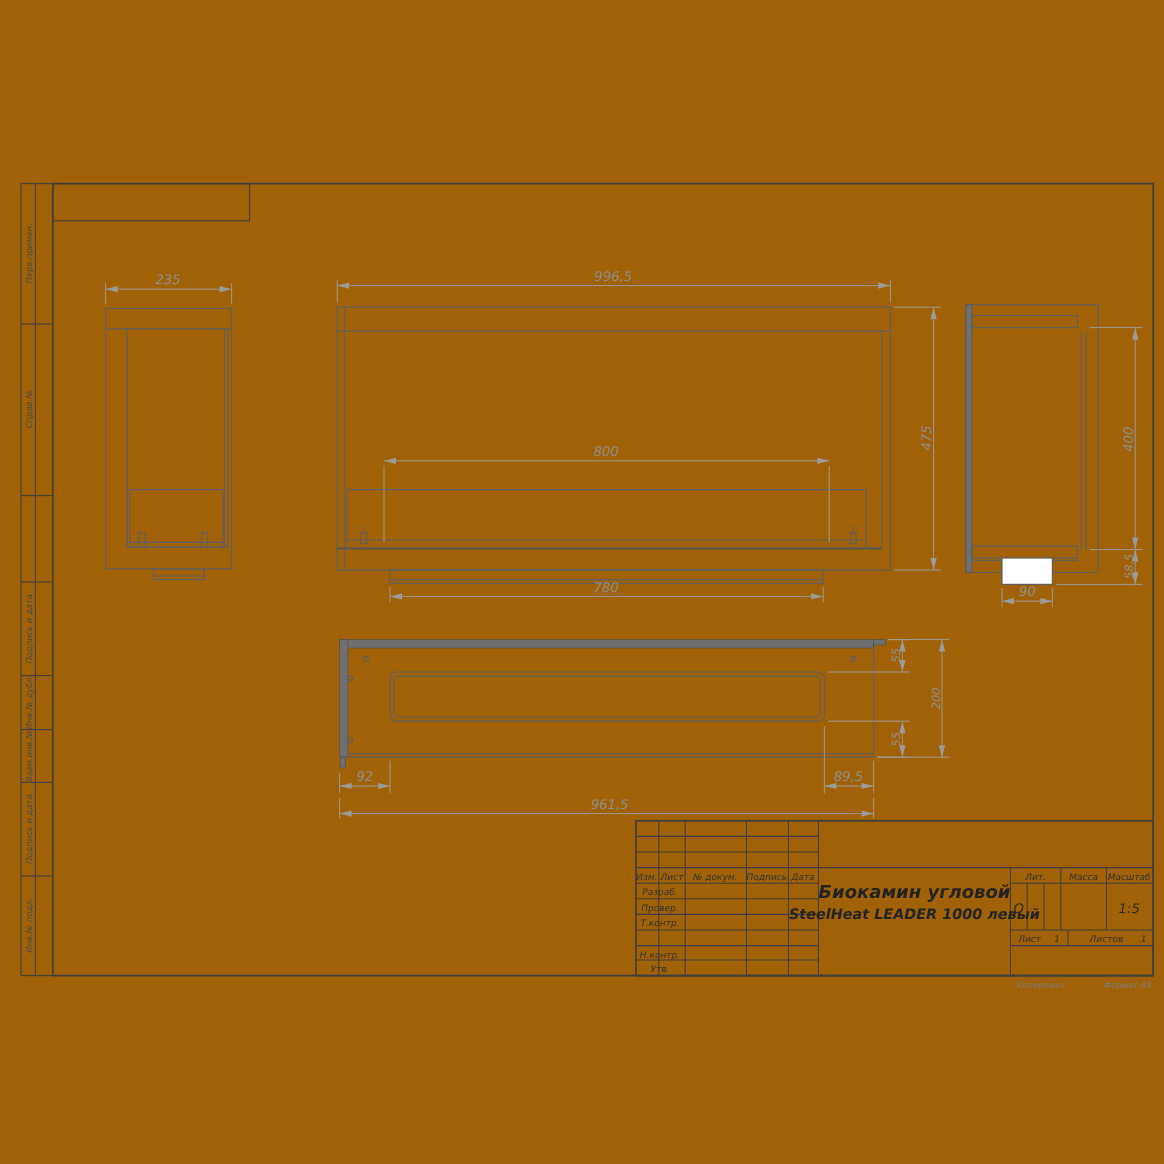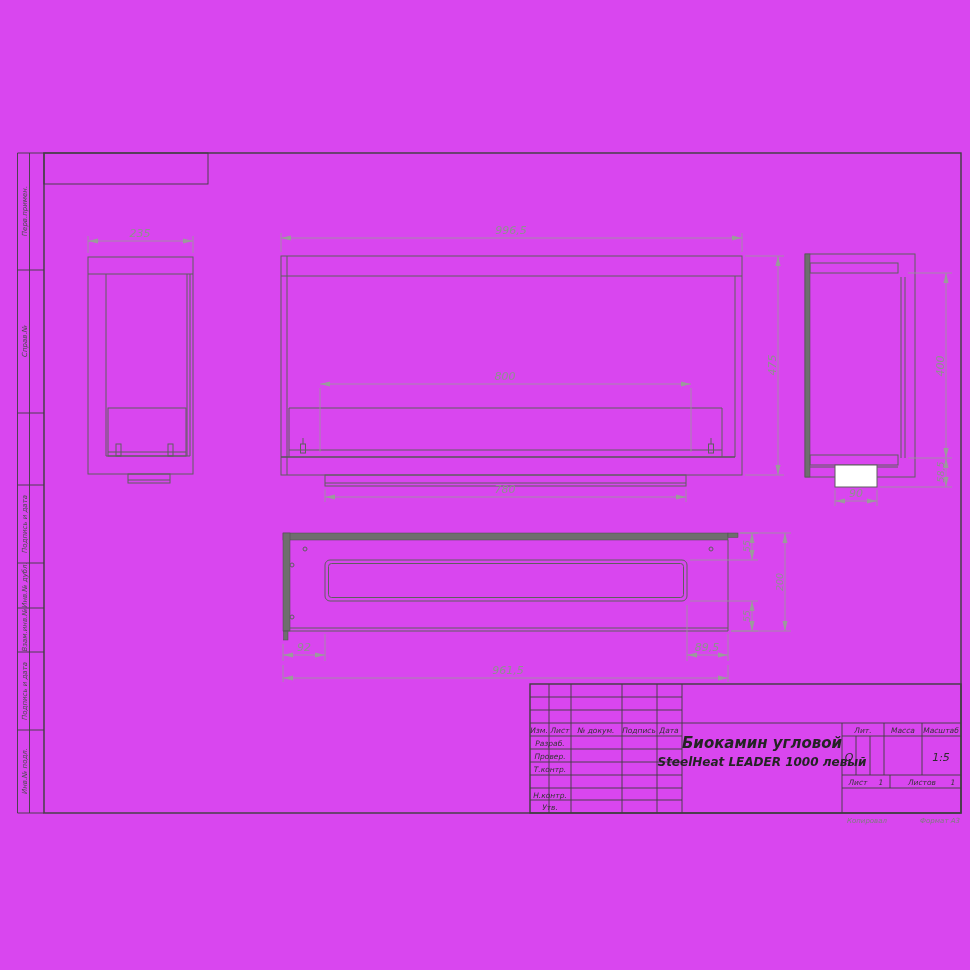--- a/index.html
+++ b/index.html
@@ -1,16 +1,16 @@
 <!DOCTYPE html>
 <html><head>
 <meta charset="utf-8">
 <style>
   html,body{margin:0;padding:0;background:#ffffff;}
-  .page{position:relative;width:970px;height:970px;background:#d946ef;overflow:hidden;
+  .page{position:relative;width:970px;height:970px;background:#a16207;overflow:hidden;
         font-family:"DejaVu Sans", sans-serif;}
   svg{position:absolute;left:0;top:0;}
   
   .v  {stroke:#5f5f5f;stroke-width:1;fill:none;}
   .vt {stroke:#565656;stroke-width:1.7;fill:none;}
   .band{fill:#6e6e6e;stroke:#4e4e4e;stroke-width:.5;}
   .wh {fill:#ffffff;}
   
   .fr {stroke:#3f3f3f;stroke-width:1.4;fill:none;}
   .tb {stroke:#3f3f3f;stroke-width:.9;fill:none;}

